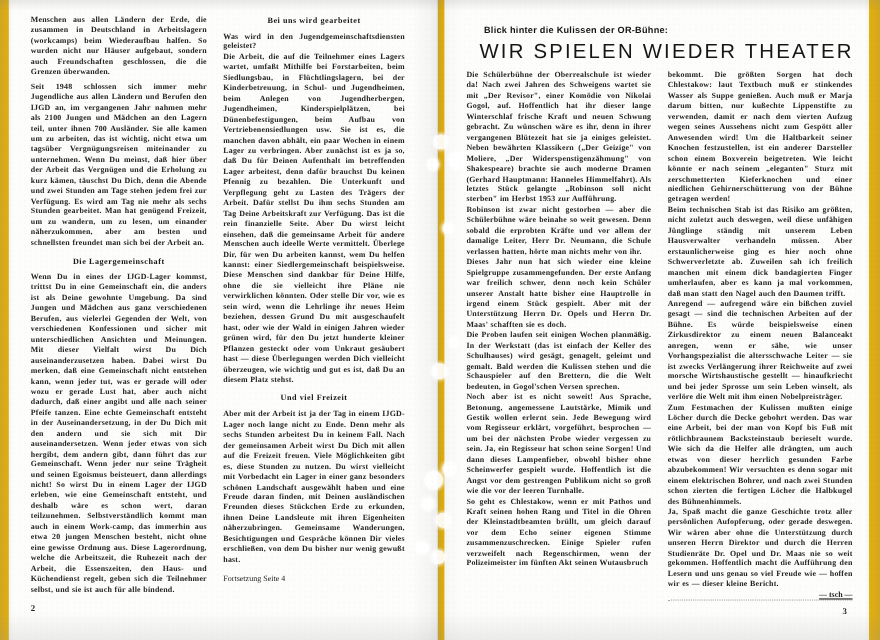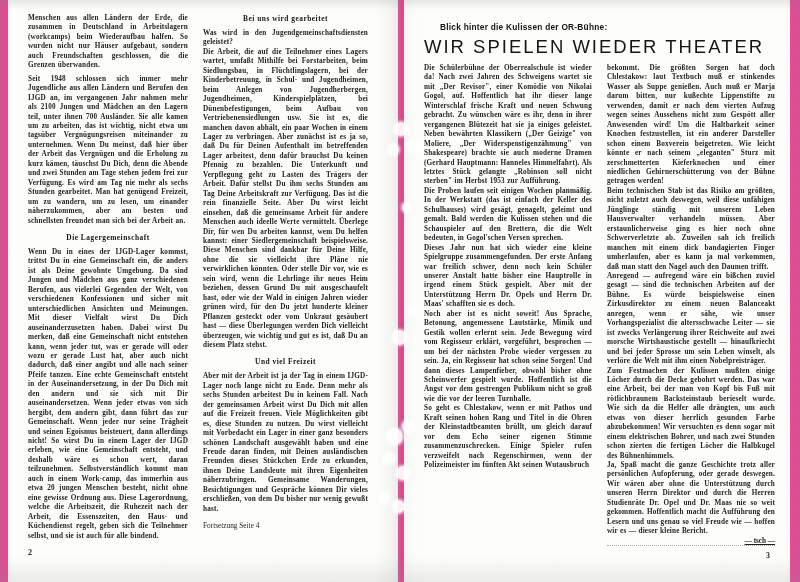--- a/index.html
+++ b/index.html
@@ -12,21 +12,21 @@
     width: 800px;
     height: 582px;
     overflow: hidden;
     font-family: "Liberation Serif", serif;
   }
 
   #scan {
     position: relative;
     width: 800px;
     height: 582px;
-    background: #ec4899;
+    background: #eab308;
     overflow: hidden;
   }
 
   
   .leaf {
     position: absolute;
     top: 0;
     height: 582px;
     background: #fdfdfb;
   }
@@ -130,21 +130,21 @@
     font-size: 8.3px;
     font-weight: 700;
     letter-spacing: 0.25px;
     color: #141414;
   }
   .headline {
     position: absolute;
     left: 424px;
     top: 36px;
     width: 352px;
-    text-align: left;
+    text-align: right;
     font-family: "Liberation Sans", sans-serif;
     font-size: 18.5px;
     font-weight: 400;
     letter-spacing: 2.0px;
     color: #161616;
     white-space: nowrap;
   }
 
   .continued {
     font-size: 7.3px;
@@ -228,22 +228,23 @@
     <div class="continued">Fortsetzung Seite 4</div>
   </div>
 
   <div class="folio folio-left">2</div>
 
   <div class="kicker">Blick hinter die Kulissen der OR-Bühne:</div>
   <div class="headline">WIR SPIELEN WIEDER THEATER</div>
 
   <div class="col col-3" style="top:64px;">
     <p>Die Schülerbühne der Oberrealschule ist wieder da! Nach zwei Jahren des Schweigens wartet sie mit „Der Revisor", einer Komödie von Nikolai Gogol, auf. Hoffentlich hat ihr dieser lange Winterschlaf frische Kraft und neuen Schwung gebracht. Zu wünschen wäre es ihr, denn in ihrer vergangenen Blütezeit hat sie ja einiges geleistet. Neben bewährten Klassikern („Der Geizige" von Moliere, „Der Widerspenstigenzähmung" von Shakespeare) brachte sie auch moderne Dramen (Gerhard Hauptmann: Hanneles Himmelfahrt). Als letztes Stück gelangte „Robinson soll nicht sterben" im Herbst 1953 zur Aufführung.</p>
+    <p>Robinson ist zwar nicht gestorben — aber die Schülerbühne wäre beinahe so weit gewesen. Denn sobald die erprobten Kräfte und vor allem der damalige Leiter, Herr Dr. Neumann, die Schule verlassen hatten, hörte man nichts mehr von ihr.</p>
+    <p>Dieses Jahr nun hat sich wieder eine kleine Spielgruppe zusammengefunden. Der erste Anfang war freilich schwer, denn noch kein Schüler unserer Anstalt hatte bisher eine Hauptrolle in irgend einem Stück gespielt. Aber mit der Unterstützung Herrn Dr. Opels und Herrn Dr. Maas' schafften sie es doch.</p>
     <p>Die Proben laufen seit einigen Wochen planmäßig. In der Werkstatt (das ist einfach der Keller des Schulhauses) wird gesägt, genagelt, geleimt und gemalt. Bald werden die Kulissen stehen und die Schauspieler auf den Brettern, die die Welt bedeuten, in Gogol'schen Versen sprechen.</p>
-    <p>Dieses Jahr nun hat sich wieder eine kleine Spielgruppe zusammengefunden. Der erste Anfang war freilich schwer, denn noch kein Schüler unserer Anstalt hatte bisher eine Hauptrolle in irgend einem Stück gespielt. Aber mit der Unterstützung Herrn Dr. Opels und Herrn Dr. Maas' schafften sie es doch.</p>
     <p>Noch aber ist es nicht soweit! Aus Sprache, Betonung, angemessene Lautstärke, Mimik und Gestik wollen erlernt sein. Jede Bewegung wird vom Regisseur erklärt, vorgeführt, besprochen — um bei der nächsten Probe wieder vergessen zu sein. Ja, ein Regisseur hat schon seine Sorgen! Und dann dieses Lampenfieber, obwohl bisher ohne Scheinwerfer gespielt wurde. Hoffentlich ist die Angst vor dem gestrengen Publikum nicht so groß wie die vor der leeren Turnhalle.</p>
     <p>So geht es Chlestakow, wenn er mit Pathos und Kraft seinen hohen Rang und Titel in die Ohren der Kleinstadtbeamten brüllt, um gleich darauf vor dem Echo seiner eigenen Stimme zusammenzuschrecken. Einige Spieler rufen verzweifelt nach Regenschirmen, wenn der Polizeimeister im fünften Akt seinen Wutausbruch</p>
   </div>
 
   <div class="col col-4" style="top:64px;">
     <p>bekommt. Die größten Sorgen hat doch Chlestakow: laut Textbuch muß er stinkendes Wasser als Suppe genießen. Auch muß er Marja darum bitten, nur kußechte Lippenstifte zu verwenden, damit er nach dem vierten Aufzug wegen seines Aussehens nicht zum Gespött aller Anwesenden wird! Um die Haltbarkeit seiner Knochen festzustellen, ist ein anderer Darsteller schon einem Boxverein beigetreten. Wie leicht könnte er nach seinem „eleganten" Sturz mit zerschmetterten Kieferknochen und einer niedlichen Gehirnerschütterung von der Bühne getragen werden!</p>
     <p>Beim technischen Stab ist das Risiko am größten, nicht zuletzt auch deswegen, weil diese unfähigen Jünglinge ständig mit unserem Leben Hausverwalter verhandeln müssen. Aber erstaunlicherweise ging es hier noch ohne Schwerverletzte ab. Zuweilen sah ich freilich manchen mit einem dick bandagierten Finger umherlaufen, aber es kann ja mal vorkommen, daß man statt den Nagel auch den Daumen trifft.</p>
     <p>Anregend — aufregend wäre ein bißchen zuviel gesagt — sind die technischen Arbeiten auf der Bühne. Es würde beispielsweise einen Zirkusdirektor zu einem neuen Balanceakt anregen, wenn er sähe, wie unser Vorhangspezialist die altersschwache Leiter — sie ist zwecks Verlängerung ihrer Reichweite auf zwei morsche Wirtshaustische gestellt — hinaufkriecht und bei jeder Sprosse um sein Leben winselt, als verlöre die Welt mit ihm einen Nobelpreisträger.</p>
     <p>Zum Festmachen der Kulissen mußten einige Löcher durch die Decke gebohrt werden. Das war eine Arbeit, bei der man von Kopf bis Fuß mit rötlichbraunem Backsteinstaub berieselt wurde. Wie sich da die Helfer alle drängten, um auch etwas von dieser herrlich gesunden Farbe abzubekommen! Wir versuchten es denn sogar mit einem elektrischen Bohrer, und nach zwei Stunden schon zierten die fertigen Löcher die Halbkugel des Bühnenhimmels.</p>
     <p>Ja, Spaß macht die ganze Geschichte trotz aller persönlichen Aufopferung, oder gerade deswegen. Wir wären aber ohne die Unterstützung durch unseren Herrn Direktor und durch die Herren Studienräte Dr. Opel und Dr. Maas nie so weit gekommen. Hoffentlich macht die Aufführung den Lesern und uns genau so viel Freude wie — hoffen wir es — dieser kleine Bericht.</p>

